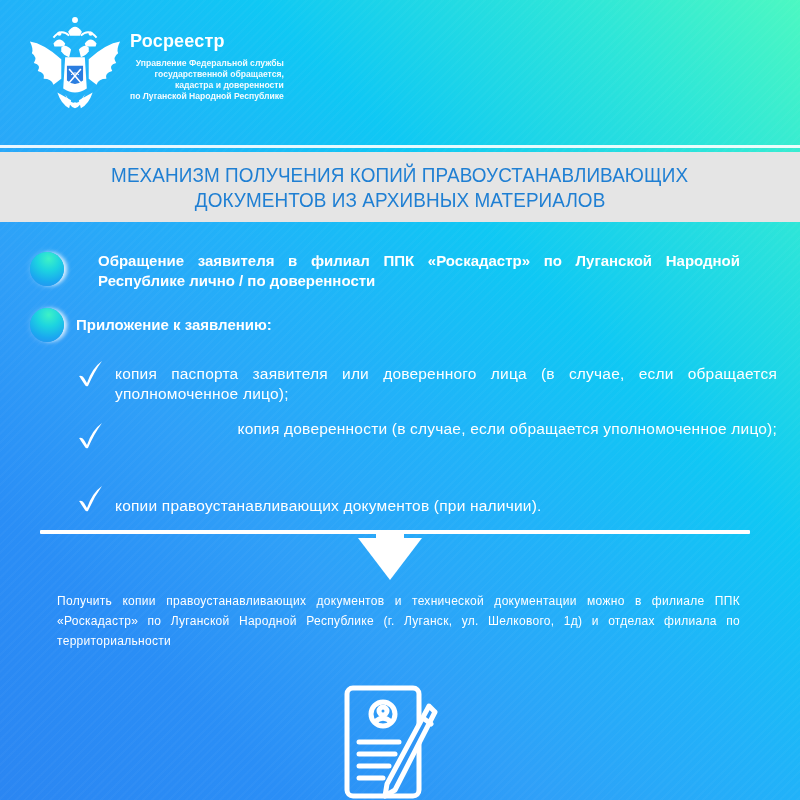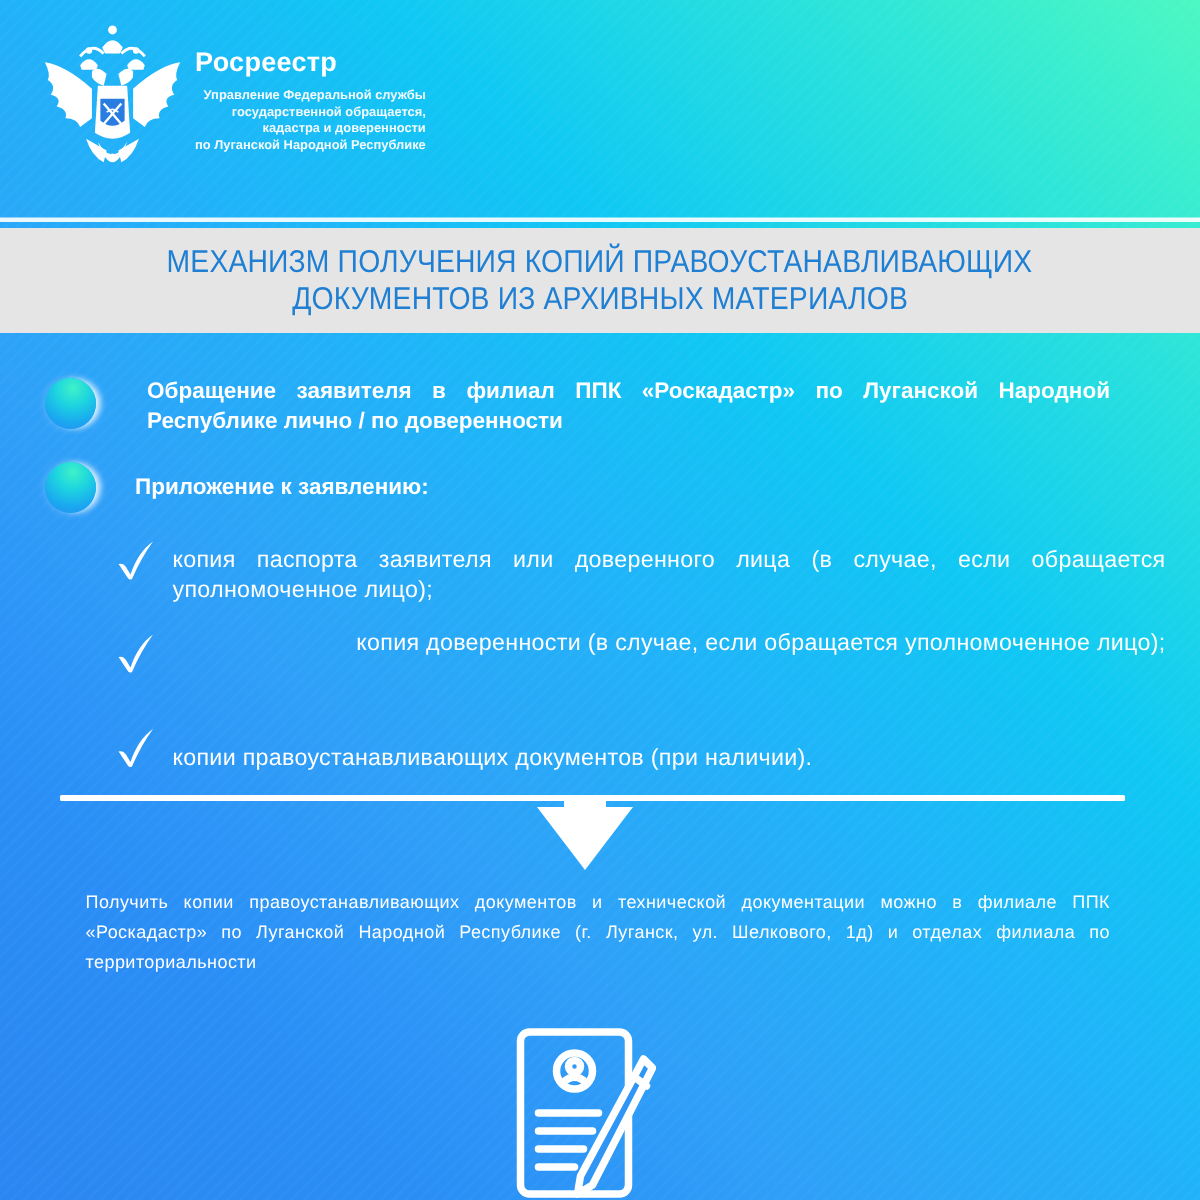--- a/index.html
+++ b/index.html
@@ -105,21 +105,21 @@
   <div class="banner-title">МЕХАНИЗМ ПОЛУЧЕНИЯ КОПИЙ ПРАВОУСТАНАВЛИВАЮЩИХ</div>
   <div class="banner-title">ДОКУМЕНТОВ ИЗ АРХИВНЫХ МАТЕРИАЛОВ</div>
 </div>
 
 <div class="bullet" style="left:30px; top:252px;"></div>
 <div class="item" style="left:78px; top:251px; width:642px;margin-left:20px;">
   <div class="bold-text">Обращение заявителя в филиал ППК «Роскадастр» по Луганской Народной Республике лично / по доверенности</div>
 </div>
 
 <div class="bullet" style="left:30px; top:308px;"></div>
-<div class="item" style="left:90px; top:315px; width:642px;">
+<div class="item" style="left:76px; top:315px; width:642px;">
   <div class="bold-text">Приложение к заявлению:</div>
 </div>
 
 <svg class="check" style="left:76px; top:358px;" viewBox="0 0 28 30">
   <path d="M3 18 Q6 17 8 20 L11 25 Q16 10 26 3 Q18 14 12 28 Q10 29 9 27 L5 21 Q4 19 3 18 Z" fill="#ffffff"></path>
 </svg>
 <div class="item" style="left:115px; top:352px; width:662px;margin-top:12px;">
   <div class="sub-text">копия паспорта заявителя или доверенного лица (в случае, если обращается уполномоченное лицо);</div>
 </div>
 

